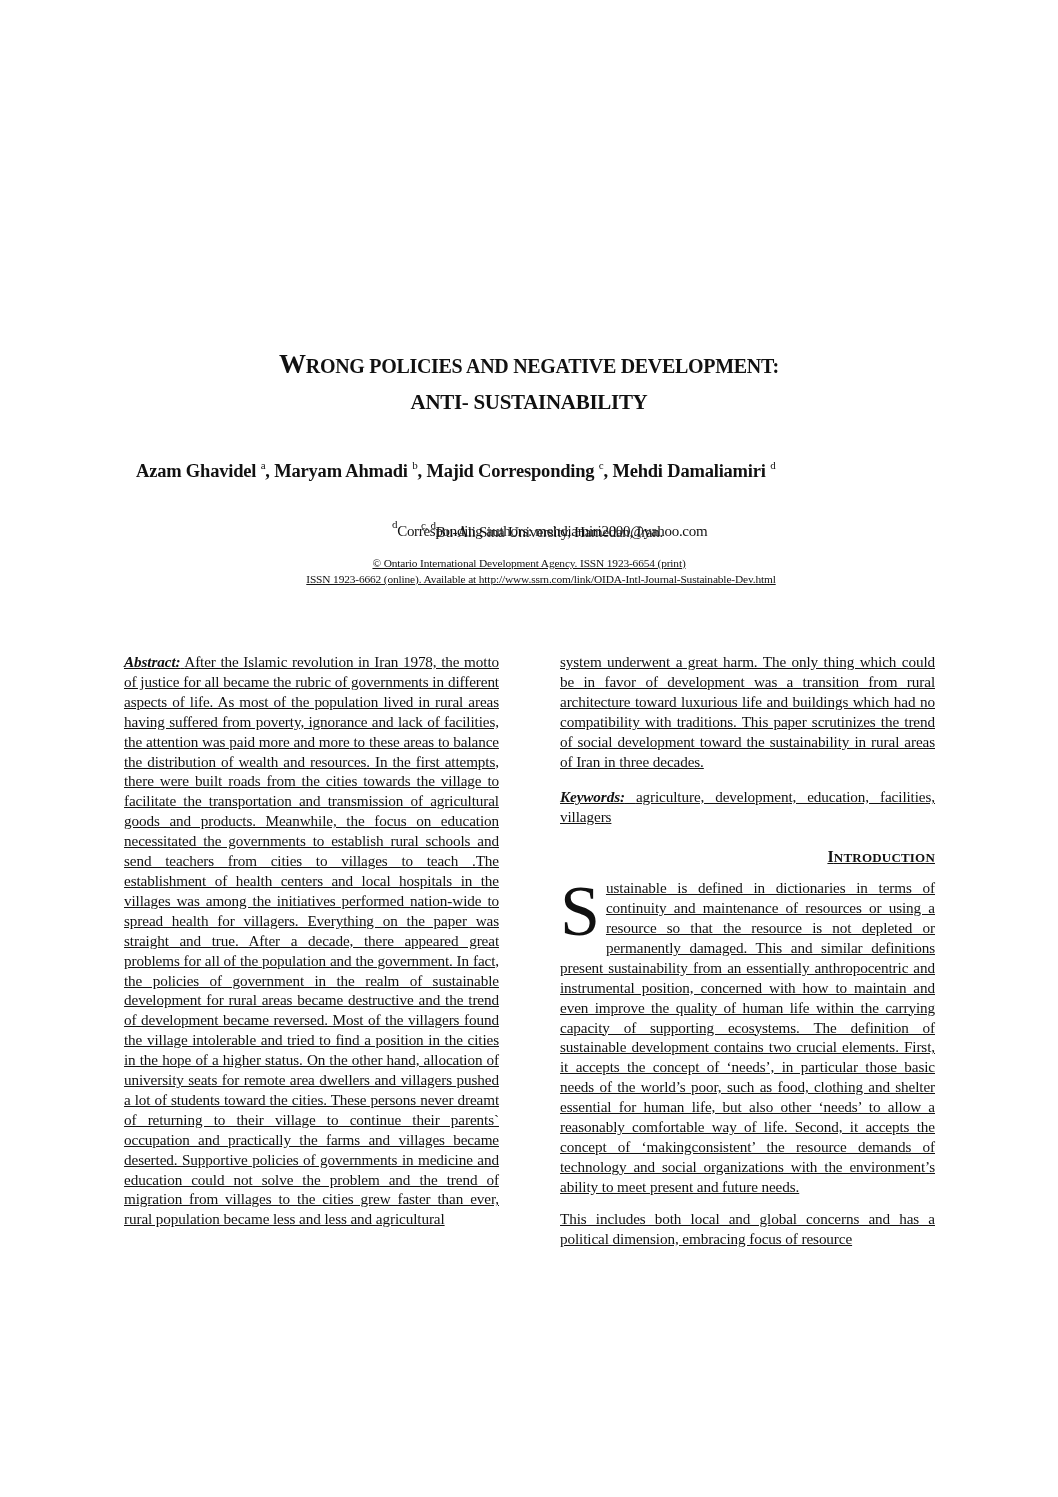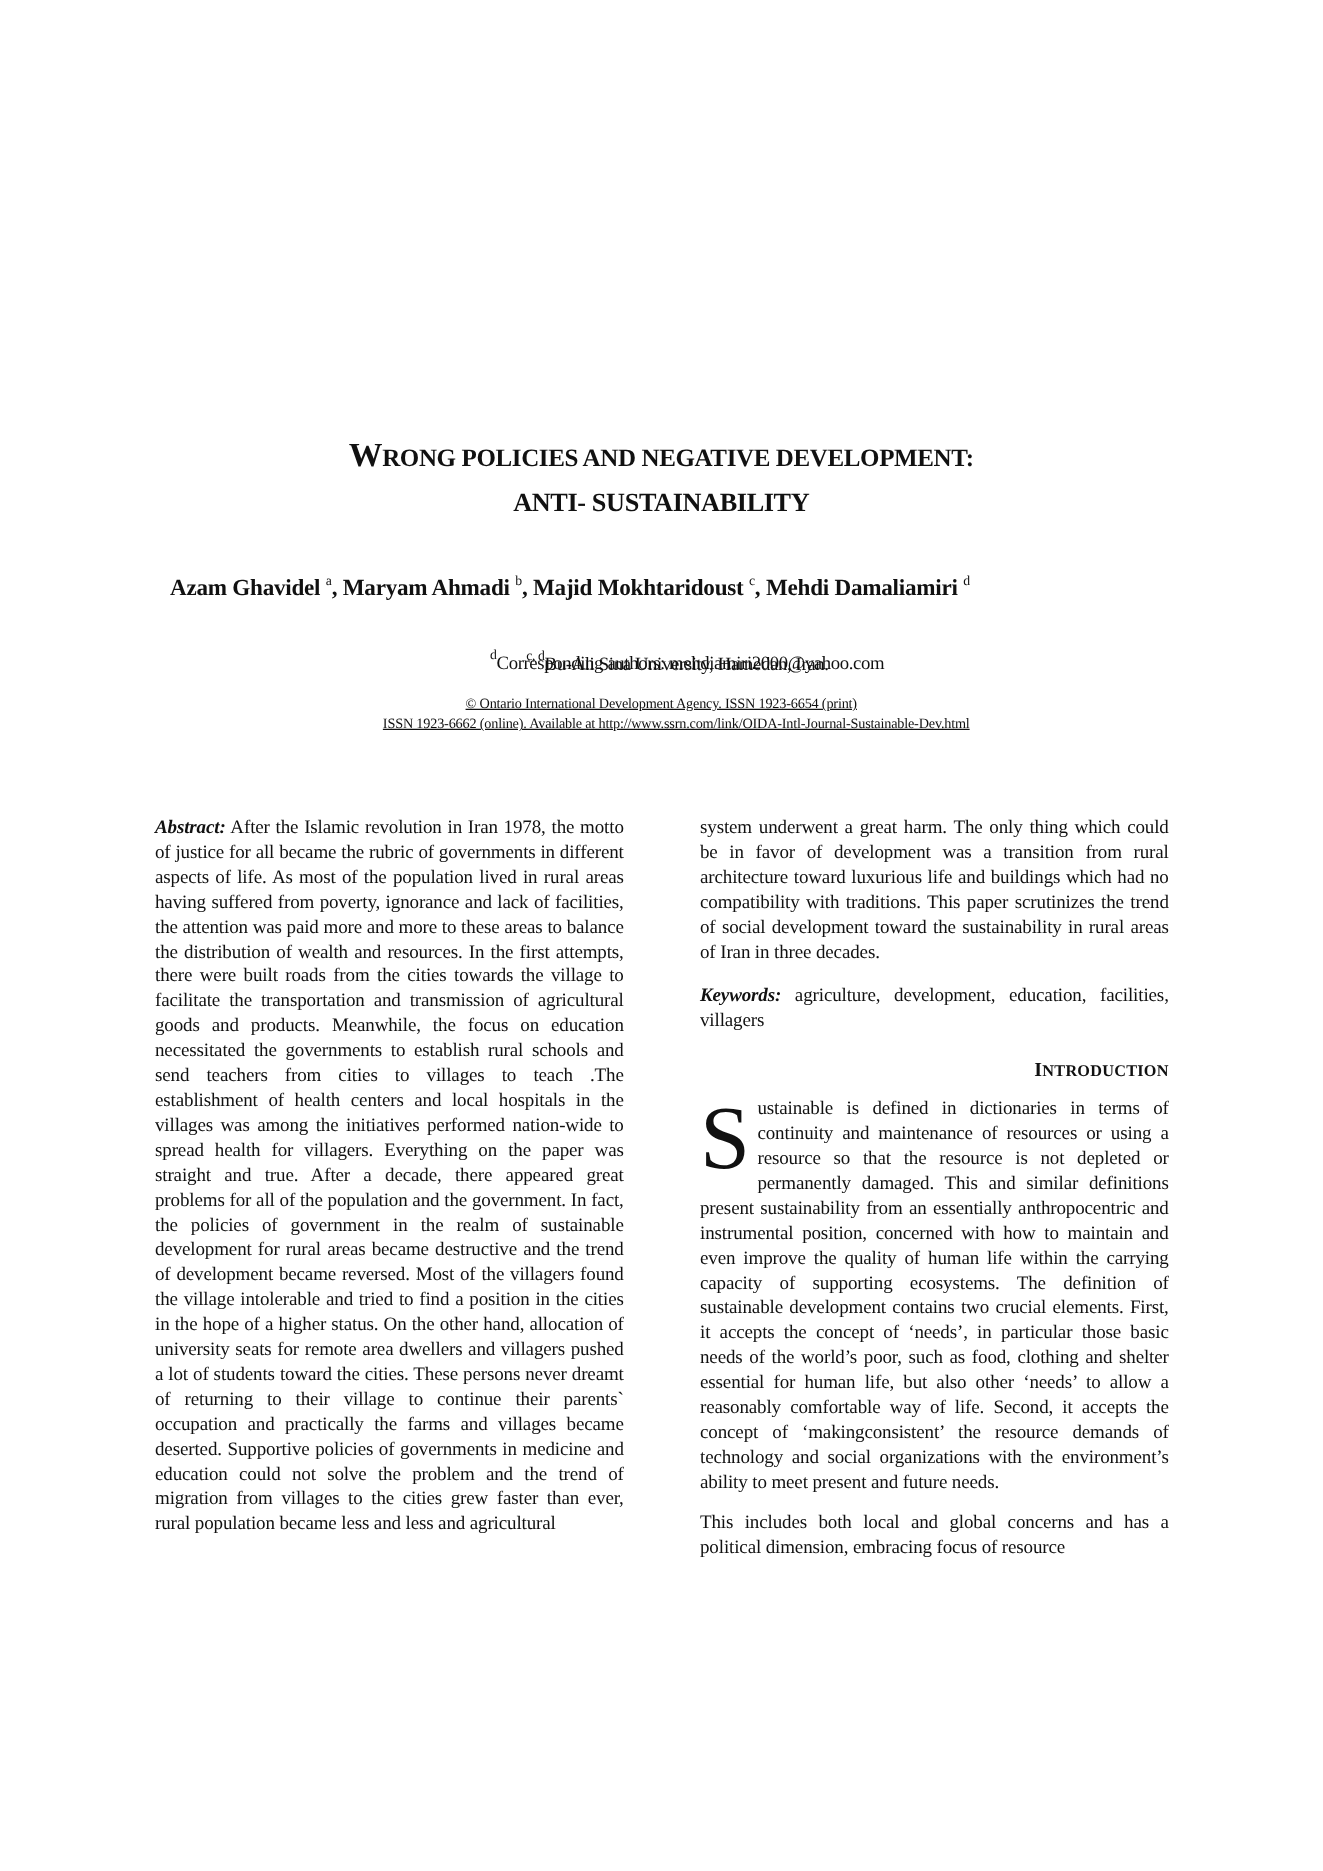--- a/index.html
+++ b/index.html
@@ -83,21 +83,21 @@
     .col {
       position: absolute;
       width: 375px;
       font-size: 15.2px;
       line-height: 19.9px;
       text-align: justify;
       letter-spacing: -0.1px;
     }
     .col-left { left: 124px; top: 652px; }
     .col-right { left: 560px; top: 652px; }
-    .col p { margin: 0; }
+    .col p { margin: 0; text-decoration: underline; }
     .label-italic {
       font-style: italic;
       font-weight: bold;
     }
     .keywords { margin-top: 16px !important; }
     .section-heading {
       text-align: right;
       font-weight: bold;
       font-size: 13px;
       margin-top: 20px !important;
@@ -119,21 +119,21 @@
 <body>
 
 <div class="page">
 
   <div class="title title-line2">ANTI- SUSTAINABILITY</div>
   <div class="title title-line1">
     <span class="big">W</span><span>RONG POLICIES AND NEGATIVE DEVELOPMENT:</span>
   </div>
 
   <div class="authors">
-    <span><span>Azam Ghavidel</span> <sup>a</sup><span>, </span></span><span><span>Maryam Ahmadi</span> <sup>b</sup><span>, </span></span><span><span>Majid Mokhtaridoust</span> <sup>c</sup><span>, </span></span><span><span>Mehdi Damaliamiri</span> <sup>d</sup></span>
+    <span><span>Azam Ghavidel</span> <sup>a</sup><span>, </span></span><span><span>Maryam Ahmadi</span> <sup>b</sup><span>, </span></span><span><span>Majid Corresponding</span> <sup>c</sup><span>, </span></span><span><span>Mehdi Damaliamiri</span> <sup>d</sup></span>
   </div>
 
   <div class="affil affil2">
     <sup>c, d</sup><span>Bu-Ali Sina University, Hamedan, Iran.</span>
   </div>
   <div class="affil affil3">
     <sup>d</sup><span>Corresponding authors:  mehdiamiri2000@yahoo.com</span>
   </div>
 
   <div class="copyright copy1">© Ontario International Development Agency. ISSN 1923-6654 (print)</div>

